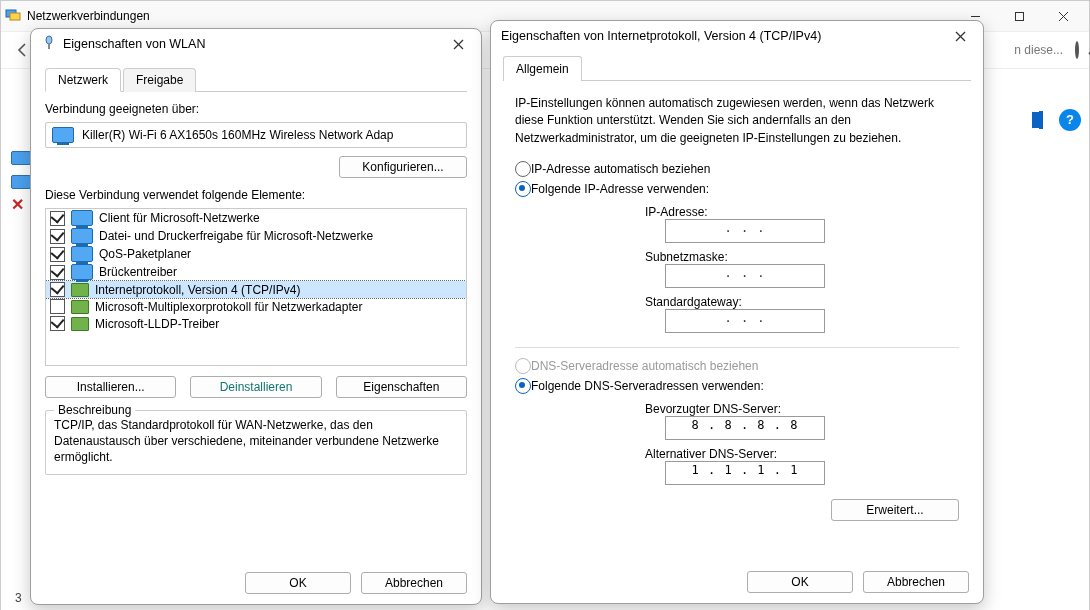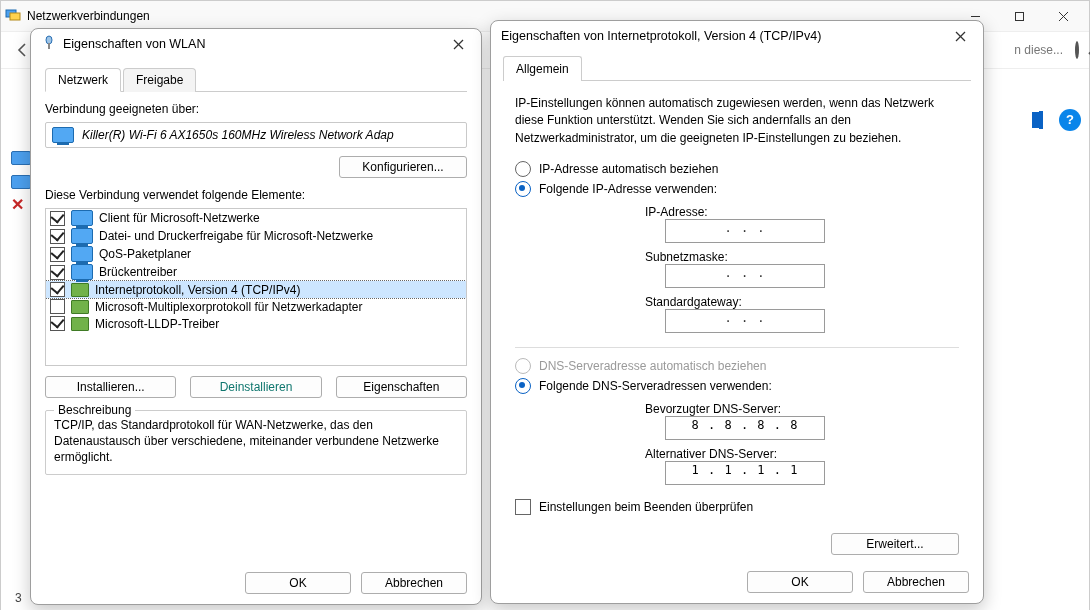--- a/index.html
+++ b/index.html
@@ -122,21 +122,20 @@
   .tab.active { background:#fff; border-bottom:1px solid #fff; }
 
   .label { margin: 10px 0 6px 0; }
 
   .adapter-row {
     border: 1px solid #c9c9c9;
     border-radius: 2px;
     padding: 4px 6px;
     display:flex; align-items:center; gap:8px;
     background:#fff;
-    font-style:italic;
   }
   .net-icon { width:20px; height:14px; background:#52a8f3; border:1px solid #1c6bb0; border-radius:2px; position: relative; }
   .net-icon::after{content:"";position:absolute;left:4px;right:4px;bottom:-3px;height:2px;background:#1c6bb0;}
   .nic-icon { width:16px; height:12px; background:#71b24a; border:1px solid #3f7b25; border-radius:1px; }
 
   .btn {
     min-width: 72px;
     padding: 3px 14px;
     border: 1px solid #adadad;
     border-radius: 3px;
@@ -198,21 +197,21 @@
   
   .dlg-ip { left: 490px; top: 20px; width: 492px; height: 582px; }
 
   .ip-tabbar { margin: 4px 12px 0 12px; border-bottom: 1px solid #ccc; display:flex;}
   .ip-tab { padding:5px 12px; border:1px solid #ccc; border-bottom:none; border-top-left-radius:3px; border-top-right-radius:3px; background:#fff; position:relative; top:1px;}
 
   .ip-body { padding: 14px 24px 6px 24px; }
 
   .info-text { font-size:12px; line-height:1.45; margin-bottom:14px; }
 
-  .radio-row { display:flex; align-items:center; gap:8px; margin:4px 0;text-align:center; }
+  .radio-row { display:flex; align-items:center; margin:4px 0;text-align:center; }
   .radio {
     width:14px; height:14px; border-radius:50%;
     border:1px solid #666; background:#fff; position:relative;
   }
   .radio.sel { border-color:#0a62c4; }
   .radio.sel::after{
     content:""; position:absolute; left:3px; top:3px; width:6px; height:6px;
     border-radius:50%; background:#0a62c4;
   }
   .radio.disabled { border-color:#bbb; }
@@ -456,24 +455,20 @@
       <div class="field-row">
         <span class="fl">Bevorzugter DNS-Server:</span>
         <span class="ip-input">8  .  8  .  8  .  8</span>
       </div>
       <div class="field-row">
         <span class="fl">Alternativer DNS-Server:</span>
         <span class="ip-input">1  .  1  .  1  .  1</span>
       </div>
     </div>
 
-    <div class="chkbox-row">
-      <span class="chkbox"></span>
-      <span>Einstellungen beim Beenden überprüfen</span>
-    </div>
 
     <div class="adv-row">
       <div class="btn wide">Erweitert...</div>
     </div>
   </div>
 
   <div style="flex:1"></div>
   <div class="dlg-footer">
     <div class="btn" style="min-width:76px">OK</div>
     <div class="btn" style="min-width:76px">Abbrechen</div>

